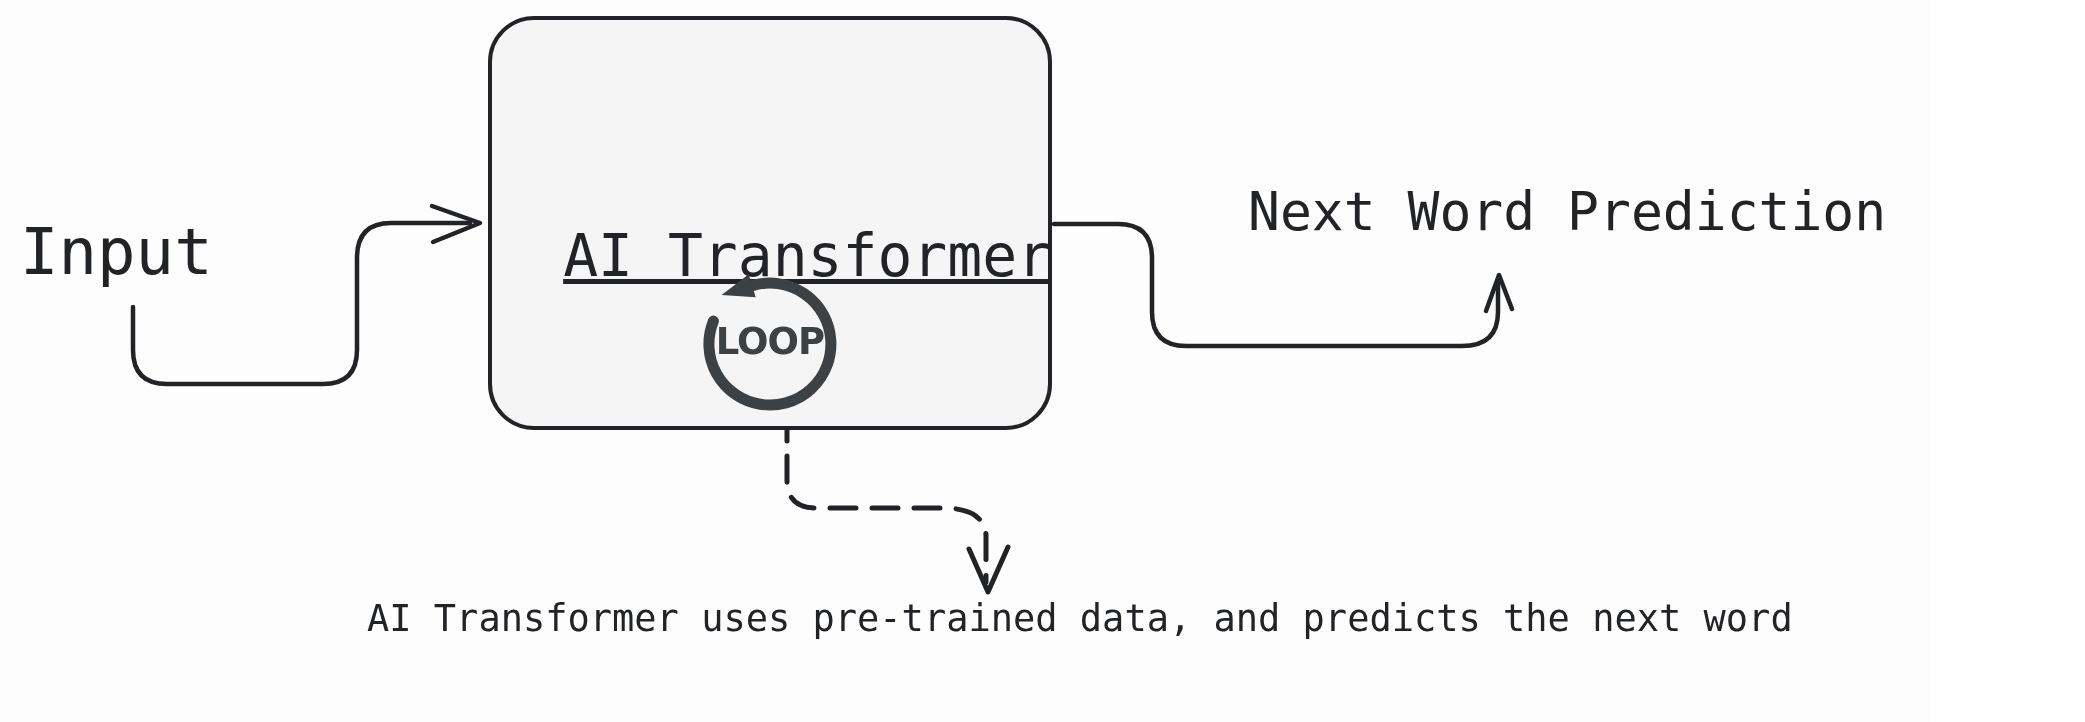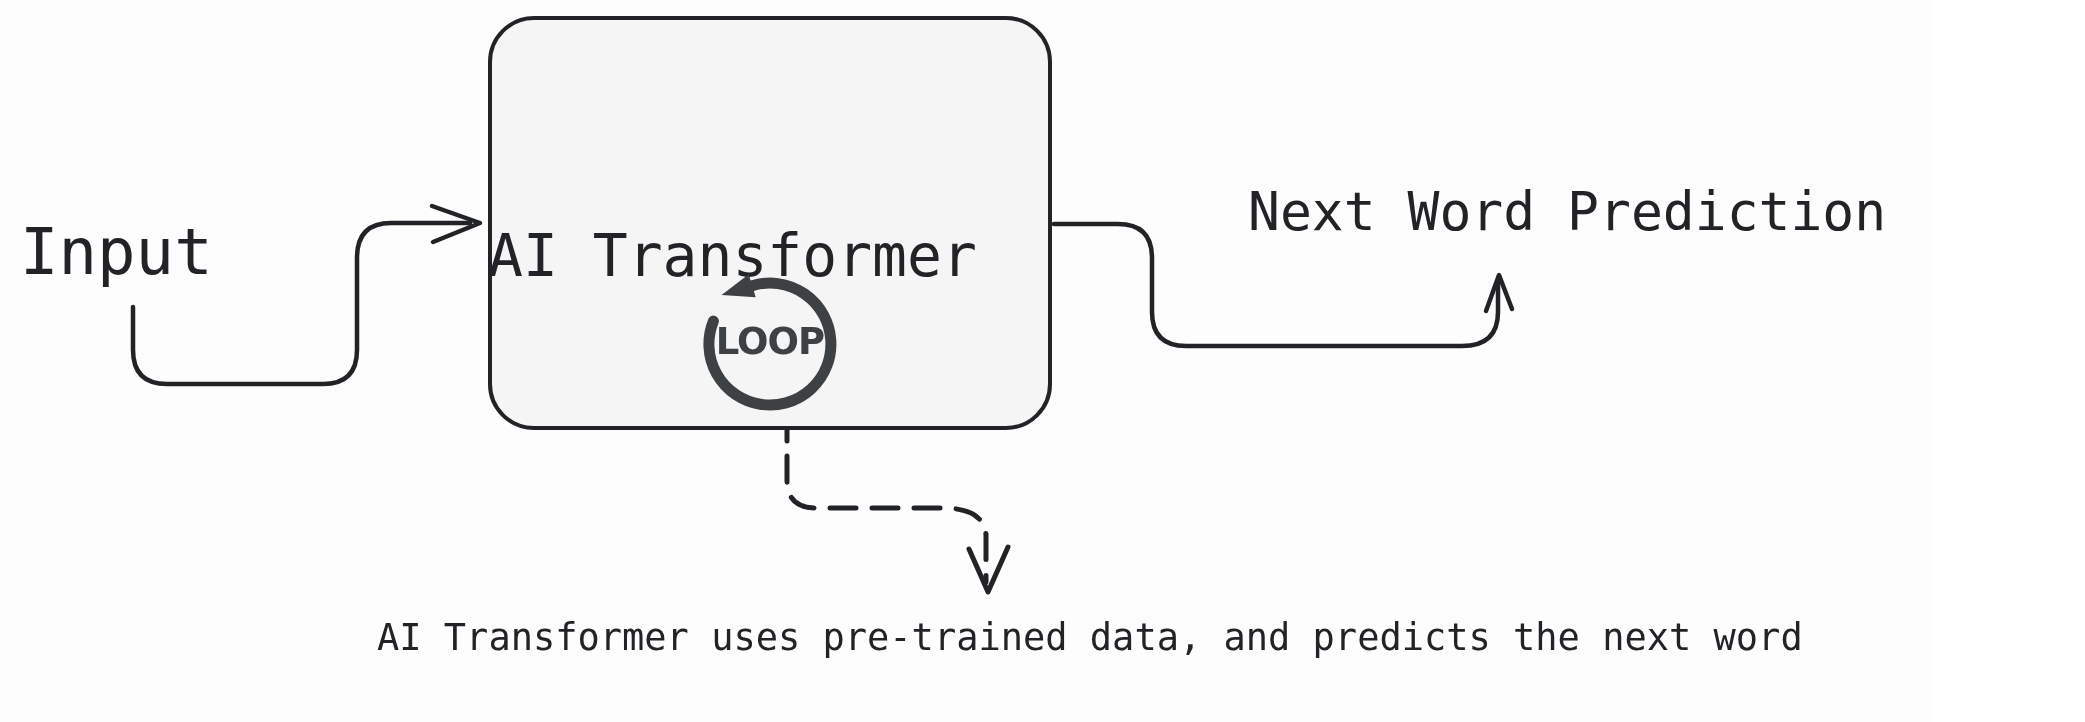--- a/index.html
+++ b/index.html
@@ -34,21 +34,22 @@
     width: 564px; height: 414px;
     box-sizing: border-box;
     background: var(--box-fill, #f5f5f5);
     border: 4px solid var(--stroke, #202225);
     border-radius: 46px;
   }
   .box-title {
     left: 488px; top: 226px;
     width: 564px;
     font-size: 58px; line-height: 60px;
-    text-align: left;
+    text-align: right;
+    text-decoration: underline;
   }
   .loop-icon-svg {
     left: 700px; top: 272px;
     width: 140px; height: 140px;
   }
   .loop-ring {
     fill: none;
     stroke: var(--loop-icon, #3d4144);
     stroke-width: 11;
     stroke-linecap: round;
@@ -76,25 +77,24 @@
     fill: none;
     stroke: var(--stroke, #212326);
     stroke-width: 5;
     stroke-linecap: round;
     stroke-linejoin: round;
   }
   .dashed {
     stroke-dasharray: 26 16;
   }
   .caption {
-    left: 367px; top: 613px;
+    left: 367px; top: 594px;
     font-size: 37px;
     line-height: 50px;
     white-space: nowrap;
-    margin-left: 10px;
   }
 </style>
 </head>
 <body>
 
 <div class="canvas">
 
   <svg class="abs arrows-layer" viewBox="0 0 2085 722" xmlns="http://www.w3.org/2000/svg" aria-hidden="true">
 
     <path class="stroke-line" d="M 133 307 L 133 350 Q 133 384 167 384 L 323 384 Q 357 384 357 350 L 357 258 Q 357 223 391 223 L 470 223"></path>

